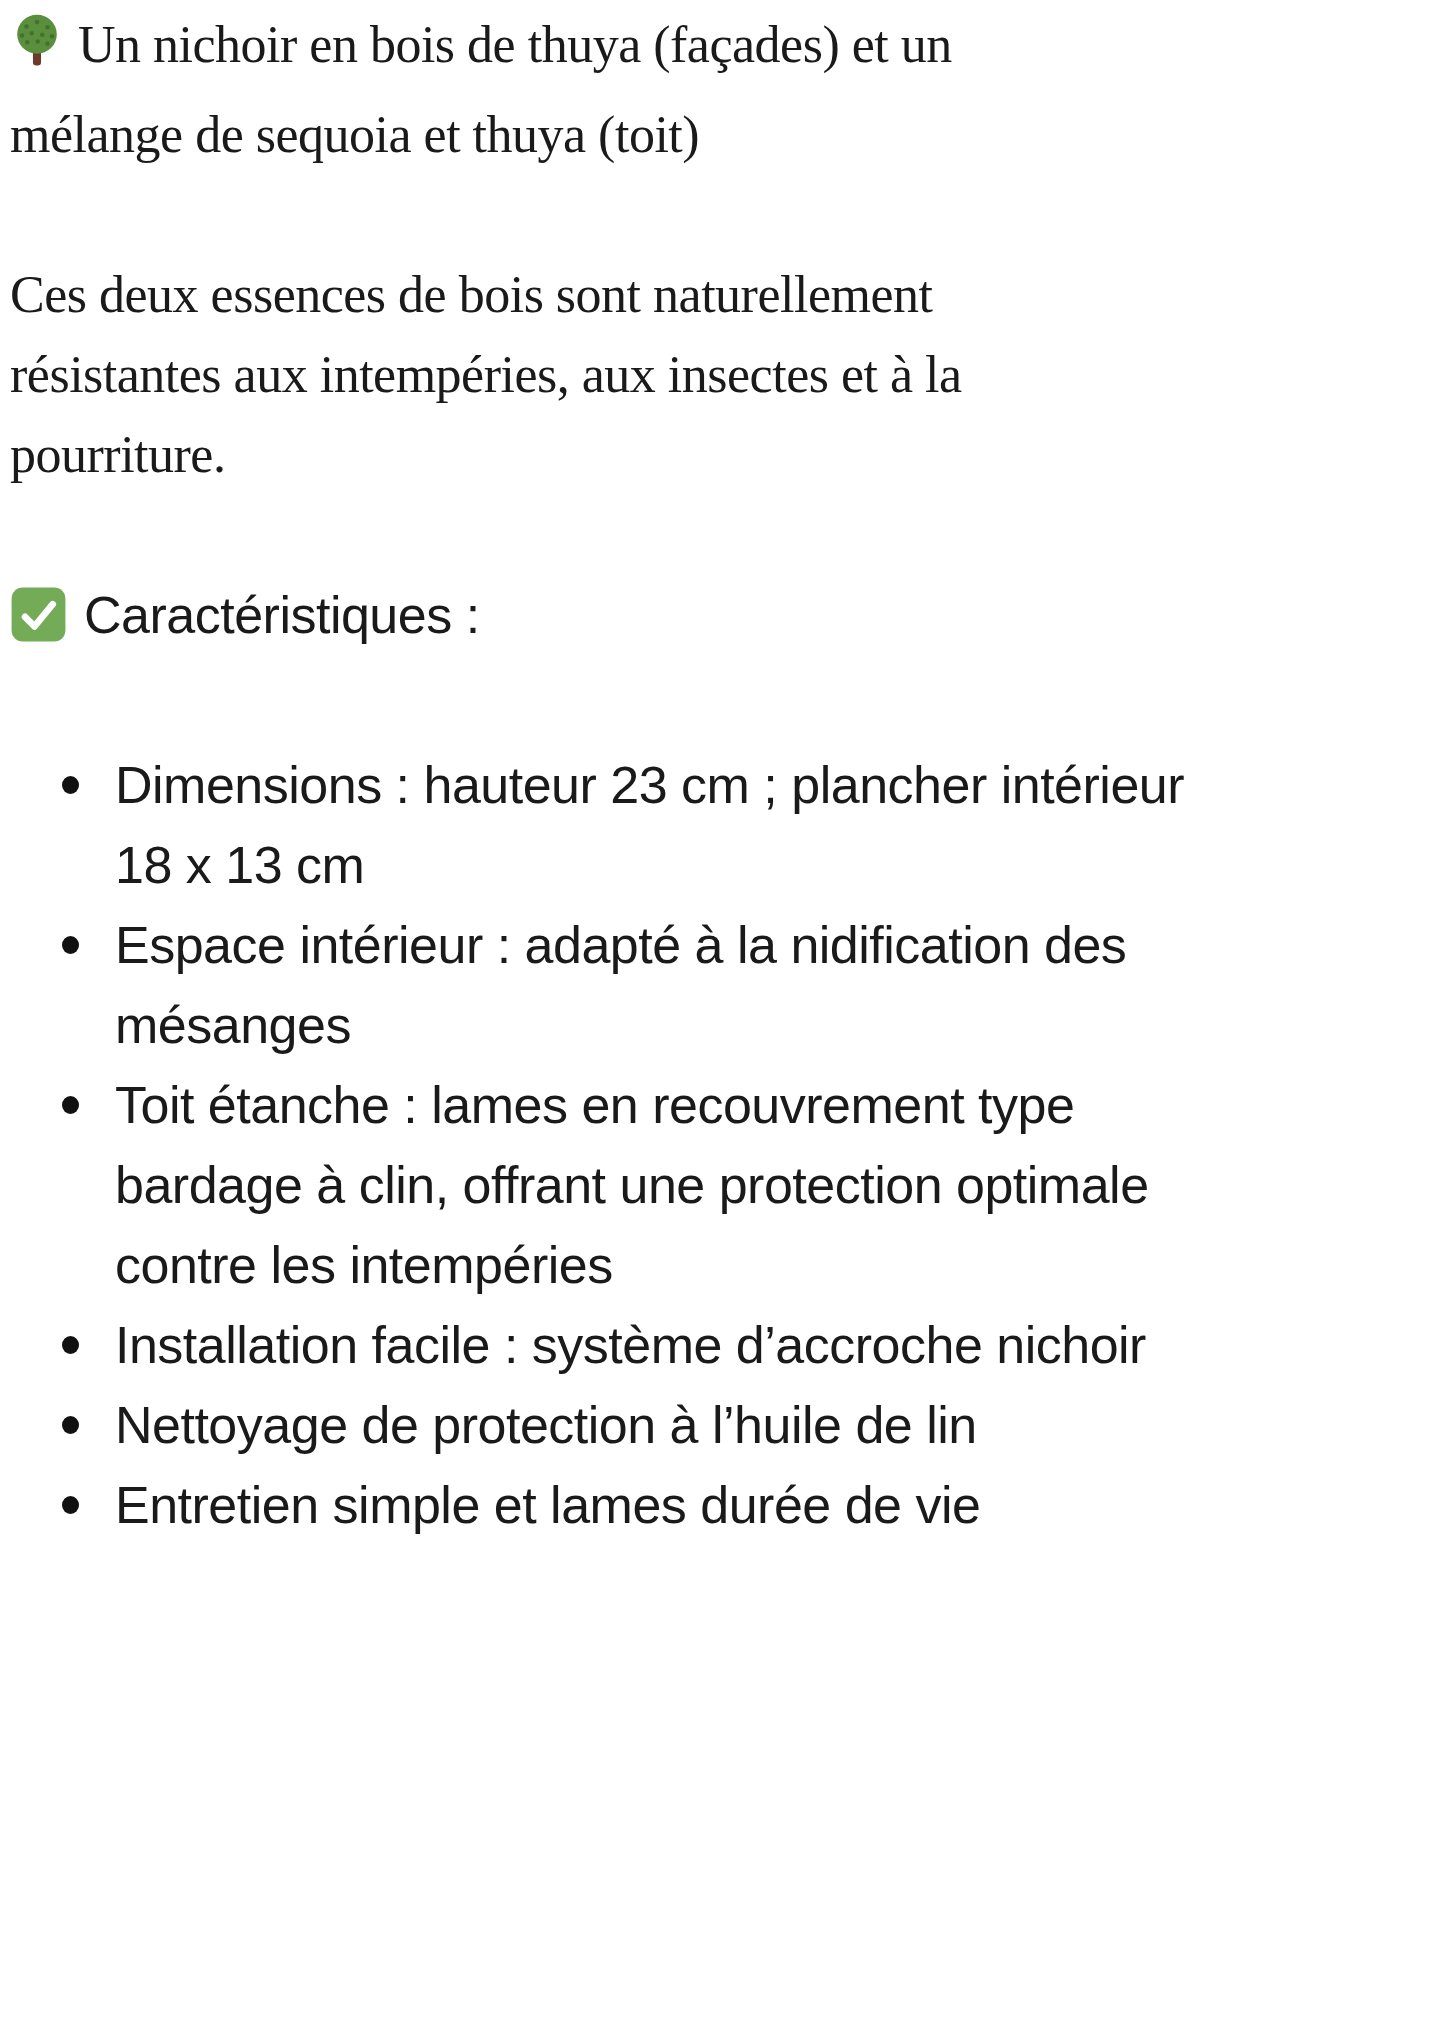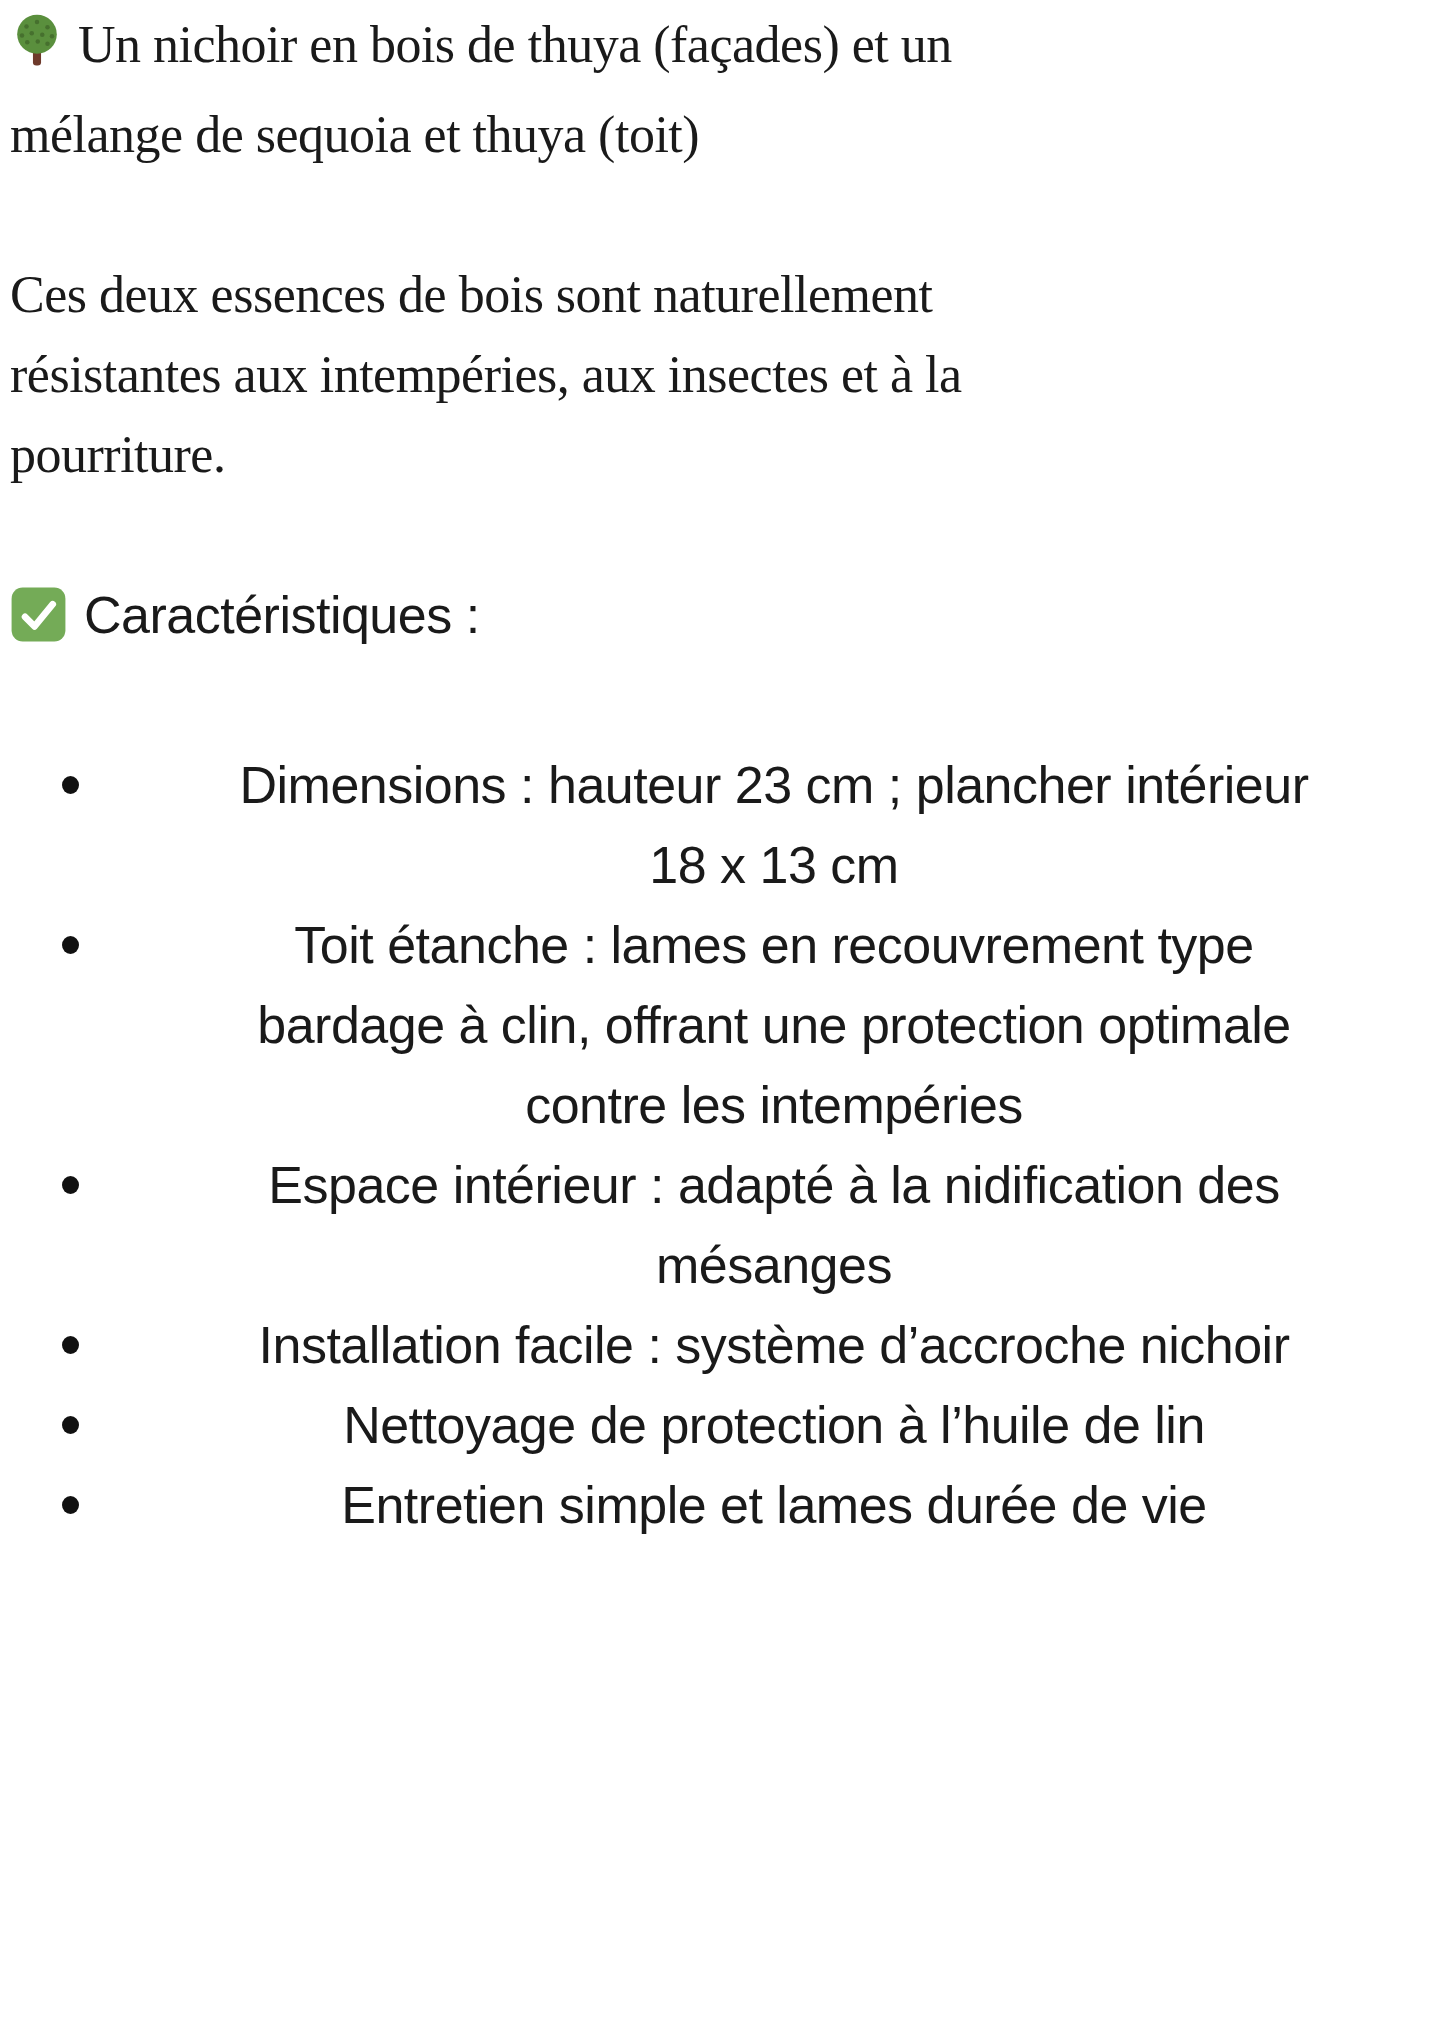--- a/index.html
+++ b/index.html
@@ -26,21 +26,20 @@
   .heading-emoji { margin-right: 17px; }
   ul.features {
     list-style: none;
     margin: 0;
     padding: 0;
   }
   ul.features li {
     position: relative;
     padding-left: 105px;
     white-space: pre-line;
-    text-align: center;
   }
   ul.features li::before {
     content: "";
     position: absolute;
     left: 52px;
     top: 31px;
     width: 17px;
     height: 18px;
     border-radius: 50%;
     background: #111111;
@@ -78,21 +77,21 @@
     <svg width="57" height="57" viewBox="0 0 36 36" aria-hidden="true">
       <rect x="1" y="1" width="34" height="34" rx="7" fill="#74ab57"></rect>
       <path d="M9.5 19.5 L15.5 25.5 L27 11.5" fill="none" stroke="#ffffff" stroke-width="4.2" stroke-linecap="round" stroke-linejoin="round"></path>
     </svg>
   </span><span>Caractéristiques :</span>
 </div>
 
 <ul class="features">
   <li>Dimensions : hauteur 23 cm ; plancher intérieur
 18 x 13 cm</li>
+  <li>Espace intérieur : adapté à la nidification des
+mésanges</li>
   <li>Toit étanche : lames en recouvrement type
 bardage à clin, offrant une protection optimale
 contre les intempéries</li>
-  <li>Espace intérieur : adapté à la nidification des
-mésanges</li>
   <li>Installation facile : système d’accroche nichoir</li>
   <li>Nettoyage de protection à l’huile de lin</li>
   <li>Entretien simple et lames durée de vie</li>
 </ul>
 
 </body></html>

